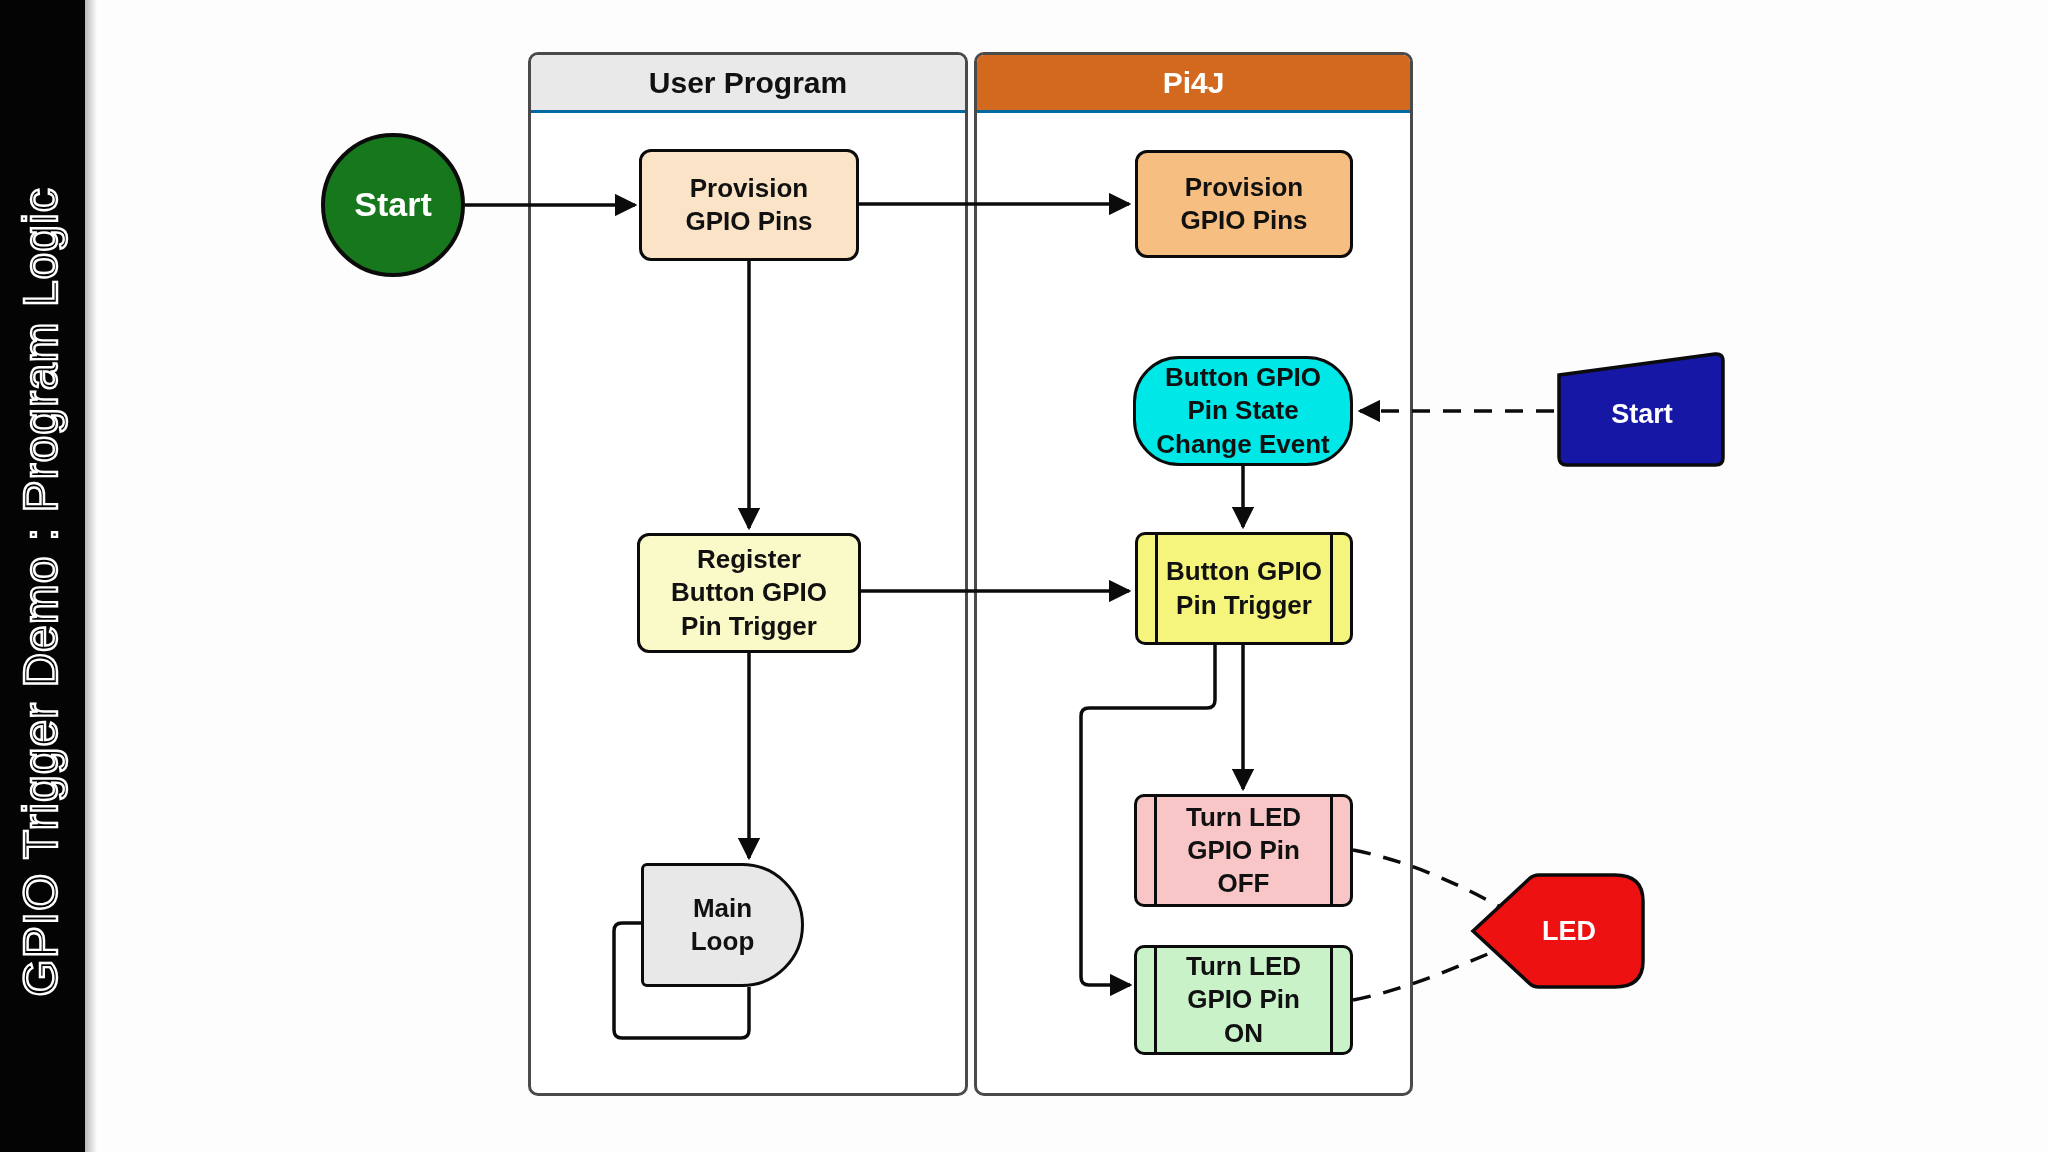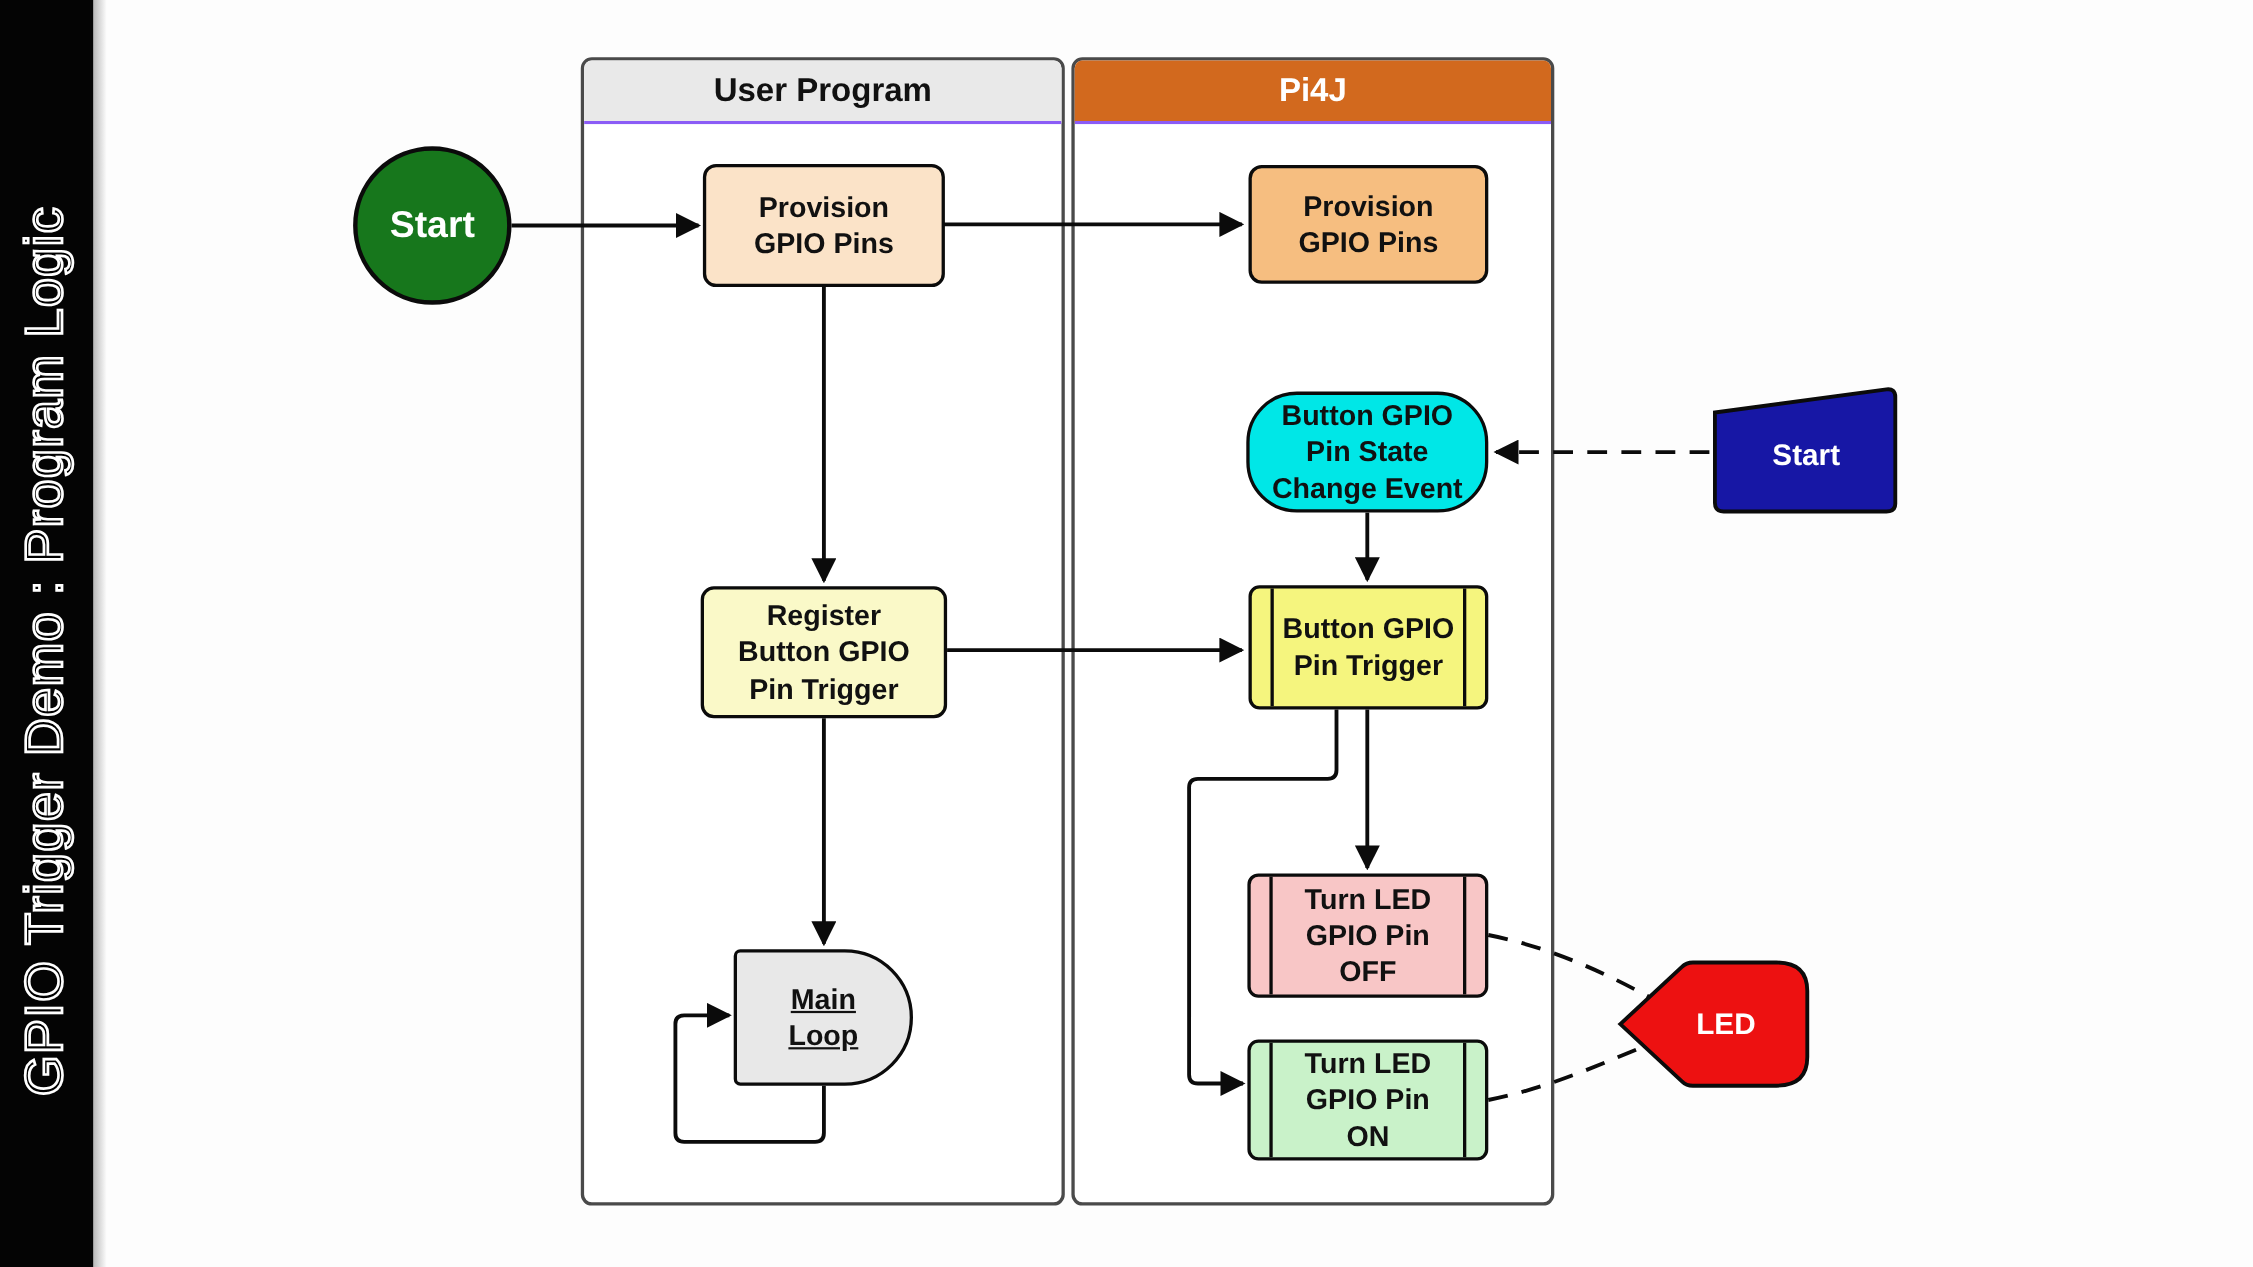--- a/index.html
+++ b/index.html
@@ -12,21 +12,21 @@
         background:linear-gradient(to right,#b9b9b9,rgba(255,255,255,0));}
   #sidebar svg{position:absolute;left:0;top:0;}
   #sidebar text{font-family:"Liberation Sans",sans-serif;font-size:48px;
         fill:#000;stroke:#ffffff;stroke-width:2.4px;letter-spacing:1px;}
 
   
   .lane{position:absolute;top:52px;height:1044px;background:#ffffff;
         border:3px solid #4a4a4a;border-radius:10px;box-sizing:border-box;z-index:1;}
   #lane-user{left:528px;width:440px;}
   #lane-pi4j{left:974px;width:439px;}
-  .lane-header{height:55px;border-bottom:3px solid #8b5cf6;border-radius:7px 7px 0 0;
+  .lane-header{height:55px;border-bottom:3px solid #0369a1;border-radius:7px 7px 0 0;
         display:flex;align-items:center;justify-content:center;
         font-size:30px;font-weight:700;}
   #lane-user .lane-header{background:#e9e9e9;color:#111;}
   #lane-pi4j .lane-header{background:#d2691e;color:#ffffff;}
 
   
   #edges{position:absolute;left:0;top:0;z-index:2;pointer-events:none;}
   .edge{fill:none;stroke:#0b0b0b;stroke-width:3.5;}
   .edge.dashed{stroke-dasharray:18 13;}
 
@@ -39,22 +39,22 @@
 
   #node-start{left:321px;top:133px;width:144px;height:144px;border-radius:50%;
         border-width:4px;background:#17771c;color:#ffffff;font-size:34px;}
   #node-provision-user{left:639px;top:149px;width:220px;height:112px;border-radius:12px;background:#fbe3c8;}
   #node-provision-pi4j{left:1135px;top:150px;width:218px;height:108px;border-radius:12px;background:#f6be80;}
   #node-button-event{left:1133px;top:356px;width:220px;height:110px;border-radius:46px;background:#00e7e7;}
   #node-register{left:637px;top:533px;width:224px;height:120px;border-radius:12px;background:#faf9c8;}
   #node-button-trigger{left:1135px;top:532px;width:218px;height:113px;border-radius:10px;background:#f5f57e;}
   #node-led-off{left:1134px;top:794px;width:219px;height:113px;border-radius:10px;background:#f8c6c6;}
   #node-led-on{left:1134px;top:945px;width:219px;height:110px;border-radius:10px;background:#c9f2c9;}
-  #node-main-loop{left:667px;top:863px;width:163px;height:124px;background:#e8e8e8;
-        border-radius:6px 62px 62px 6px;text-decoration:underline;}
+  #node-main-loop{left:641px;top:863px;width:163px;height:124px;background:#e8e8e8;
+        border-radius:6px 62px 62px 6px;}
 
   
   .sidebars::before,.sidebars::after{content:"";position:absolute;top:0;bottom:0;width:0;
         border-left:3.5px solid #0b0b0b;}
   .sidebars::before{left:17px;}
   .sidebars::after{right:17px;border-left:none;border-right:3.5px solid #0b0b0b;}
 
   
   .svg-node{position:absolute;z-index:3;}
   .svg-node .lbl{position:absolute;left:0;top:0;width:100%;height:100%;

